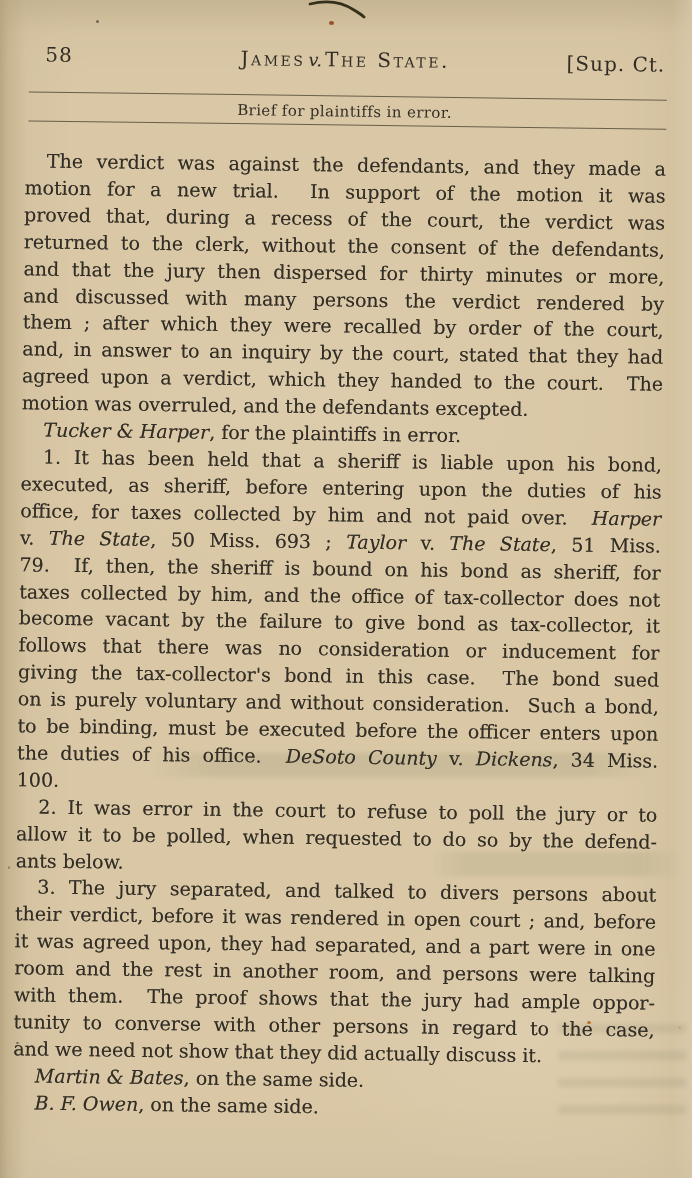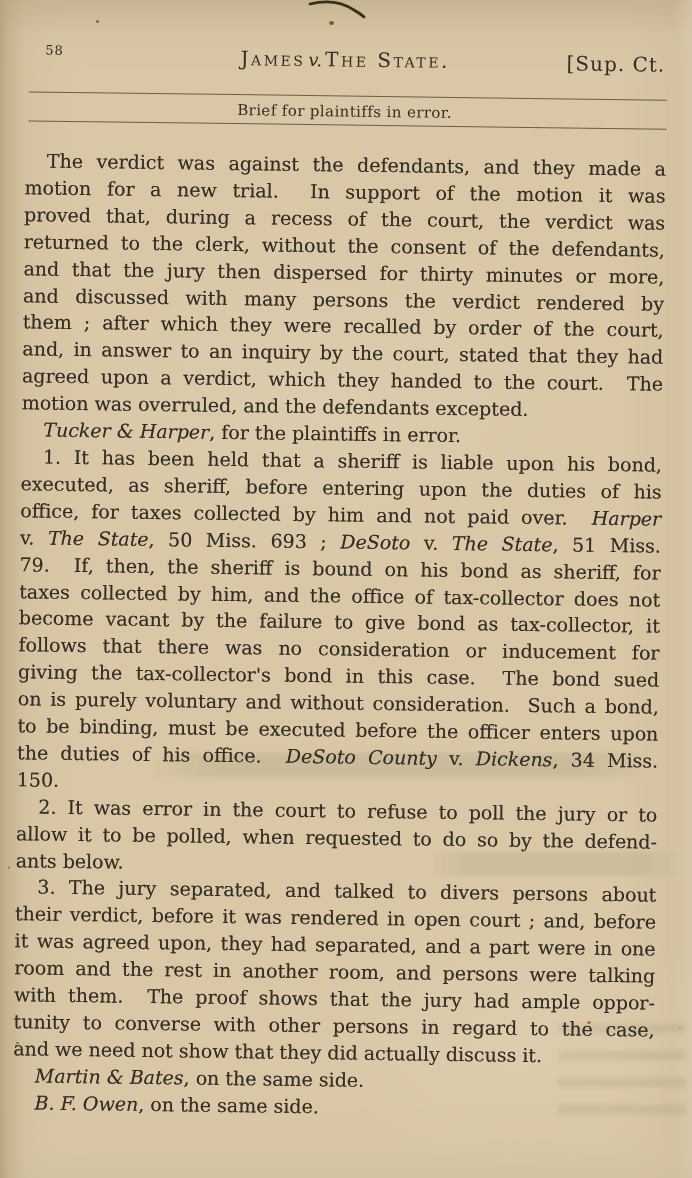--- a/index.html
+++ b/index.html
@@ -33,21 +33,21 @@
   .speck{border-radius:50%;}
   .smudge{filter:blur(2px);}
 
   
   .rot{
     position:absolute;left:0;top:0;width:692px;height:1178px;
     transform:rotate(0.75deg);
     transform-origin:0 0;
   }
 
-  .pagenum{position:absolute;left:46px;top:42px;font-size:13px;letter-spacing:1px;text-align:right;}
+  .pagenum{position:absolute;left:46px;top:42px;font-size:20px;letter-spacing:1px;text-align:right;}
   .head-center{position:absolute;left:26px;top:43px;width:640px;text-align:center;font-size:20px;white-space:nowrap;}
   .sc{font-variant:small-caps;letter-spacing:2.5px;}
   .head-v{font-style:italic;font-size:18px;margin:0 3px;letter-spacing:0;}
   .head-right{position:absolute;top:44px;right:26px;font-size:20px;letter-spacing:1px;}
 
   .rule{position:absolute;left:30px;width:638px;border-top:1.6px solid var(--rule);opacity:.85;}
   .rule1{top:91px;}
   .rule2{top:120px;}
   .caption{position:absolute;left:26px;top:98px;width:640px;text-align:center;font-size:15px;letter-spacing:0.4px;}
 
@@ -110,30 +110,30 @@
         <div class="line"><span>agreed upon a verdict, which they handed to the court.&nbsp; The</span></div>
         <div class="line end"><span>motion was overruled, and the defendants excepted.</span></div>
       </div>
       <div>
         <div class="line first end"><span class="it">Tucker &amp; Harper</span><span>, for the plaintiffs in error.</span></div>
       </div>
       <div>
         <div class="line first"><span>1. It has been held that a sheriff is liable upon his bond,</span></div>
         <div class="line"><span>executed, as sheriff, before entering upon the duties of his</span></div>
         <div class="line"><span>office, for taxes collected by him and not paid over.&nbsp; </span><span class="it">Harper</span></div>
-        <div class="line"><span>v. </span><span class="it">The State</span><span>, 50 Miss. 693 ; </span><span class="it">DeSoto</span><span> v. </span><span class="it">The State</span><span>, 51 Miss.</span></div>
+        <div class="line"><span>v. </span><span class="it">The State</span><span>, 50 Miss. 693 ; </span><span class="it">Taylor</span><span> v. </span><span class="it">The State</span><span>, 51 Miss.</span></div>
         <div class="line"><span>79.&nbsp; If, then, the sheriff is bound on his bond as sheriff, for</span></div>
         <div class="line"><span>taxes collected by him, and the office of tax-collector does not</span></div>
         <div class="line"><span>become vacant by the failure to give bond as tax-collector, it</span></div>
         <div class="line"><span>follows that there was no consideration or inducement for</span></div>
         <div class="line"><span>giving the tax-collector's bond in this case.&nbsp; The bond sued</span></div>
         <div class="line"><span>on is purely voluntary and without consideration.&nbsp; Such a bond,</span></div>
         <div class="line"><span>to be binding, must be executed before the officer enters upon</span></div>
         <div class="line"><span>the duties of his office.&nbsp; </span><span class="it">DeSoto County</span><span> v. </span><span class="it">Dickens</span><span>, 34 Miss.</span></div>
-        <div class="line end"><span>150.</span></div>
+        <div class="line end"><span>100.</span></div>
       </div>
       <div>
         <div class="line first"><span>2. It was error in the court to refuse to poll the jury or to</span></div>
         <div class="line"><span>allow it to be polled, when requested to do so by the defend-</span></div>
         <div class="line end"><span>ants below.</span></div>
       </div>
       <div>
         <div class="line first"><span>3. The jury separated, and talked to divers persons about</span></div>
         <div class="line"><span>their verdict, before it was rendered in open court ; and, before</span></div>
         <div class="line"><span>it was agreed upon, they had separated, and a part were in one</span></div>

